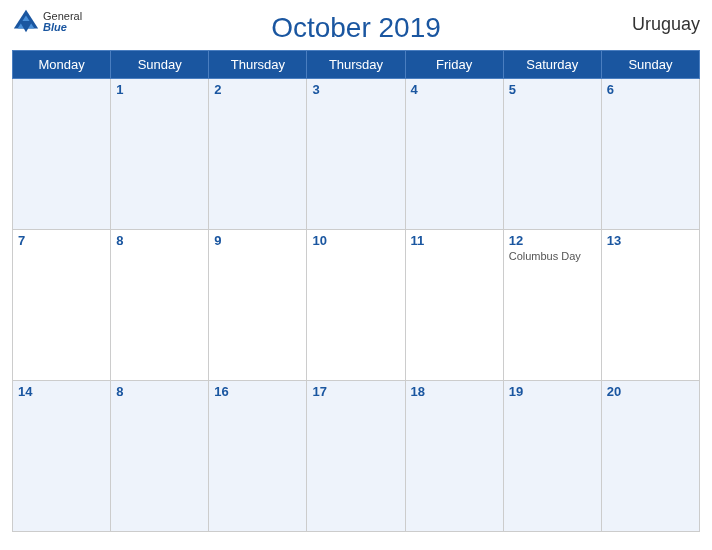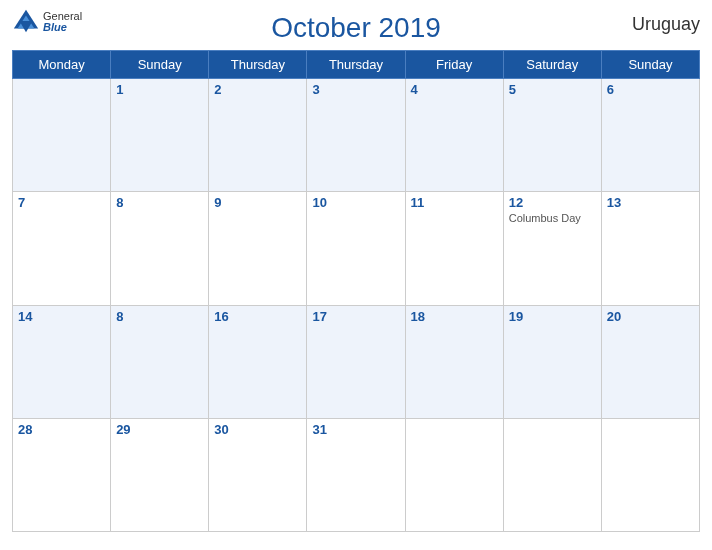--- a/index.html
+++ b/index.html
@@ -217,32 +217,15 @@
           <td>
             <span class="day-number">18</span>
           </td>
           <td>
             <span class="day-number">19</span>
           </td>
           <td>
             <span class="day-number">20</span>
           </td>
         </tr>
-        <tr>
-          <td>
-            <span class="day-number">28</span>
-          </td>
-          <td>
-            <span class="day-number">29</span>
-          </td>
-          <td>
-            <span class="day-number">30</span>
-          </td>
-          <td>
-            <span class="day-number">31</span>
-          </td>
-          <td></td>
-          <td></td>
-          <td></td>
-        </tr>
       </tbody>
   </table>
 </div>
 
 </body></html>

